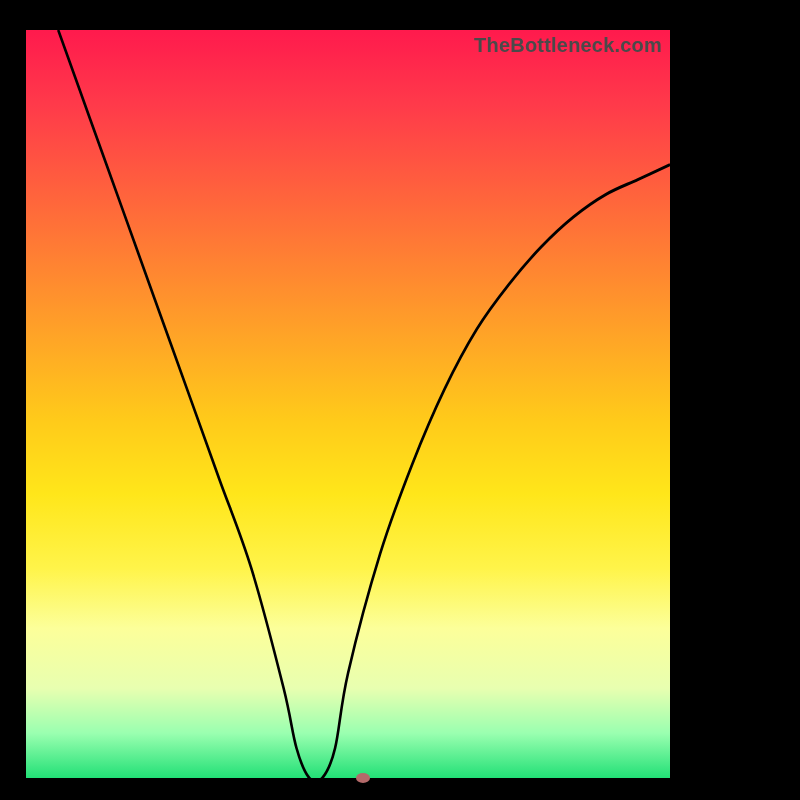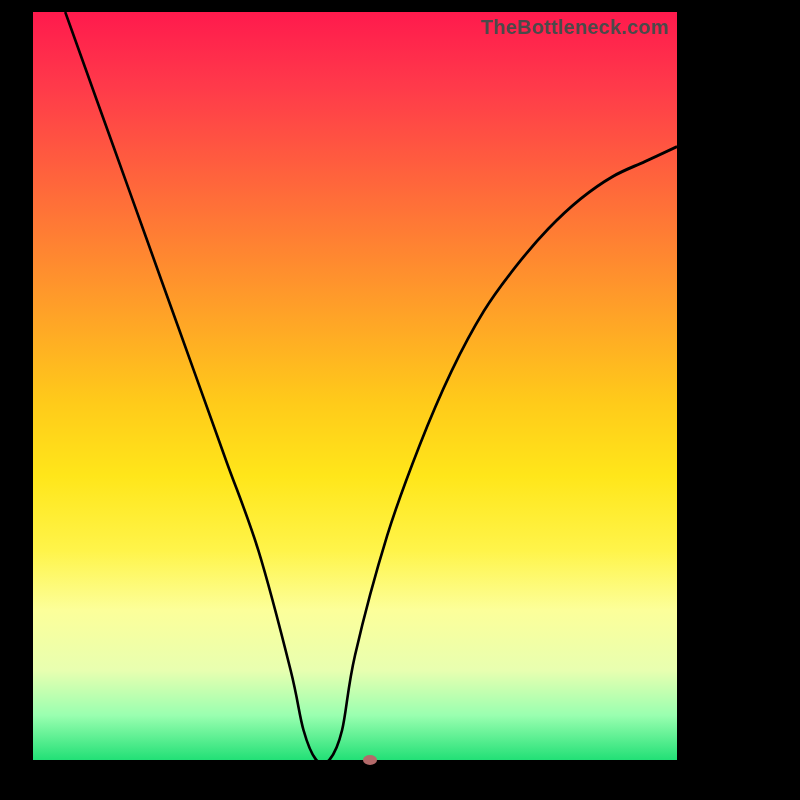--- a/index.html
+++ b/index.html
@@ -6,38 +6,37 @@
   html, body { width: 800px; height: 800px; overflow: hidden; }
   .frame {
     width: 800px;
     height: 800px;
     background: #000;
     position: relative;
   }
   .plot-area {
     position: absolute;
     left: 26px;
-    top: 12px;
+    top: 30px;
     width: 644px;
     height: 748px;
     background: linear-gradient(
       to bottom,
       #ff1a4d 0%,
       #ff3a4a 10%,
       #ff6a3a 24%,
       #ff9a2a 38%,
       #ffca1a 52%,
       #ffe61a 62%,
       #fff44a 72%,
       #fcff9a 80%,
       #e8ffb0 88%,
       #9affb0 94%,
       #22e076 100%
     );
-    margin-left: 7px;
   }
   .watermark {
     position: absolute;
     top: 4px;
     right: 8px;
     font-family: Arial, Helvetica, sans-serif;
     font-size: 20px;
     font-weight: 600;
     color: #4a4a4a;
     letter-spacing: 0.2px;

